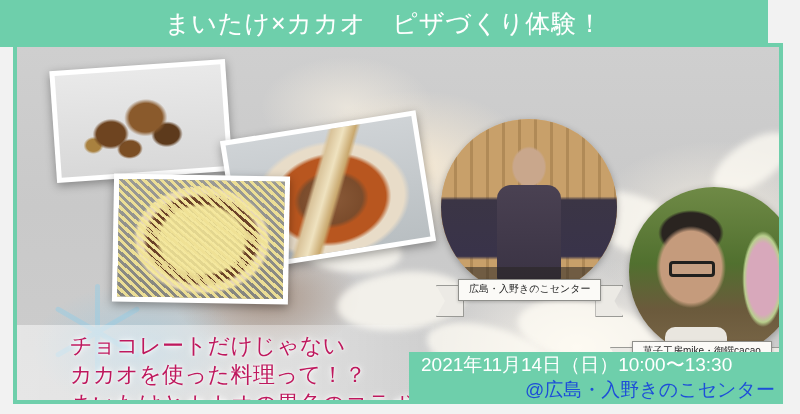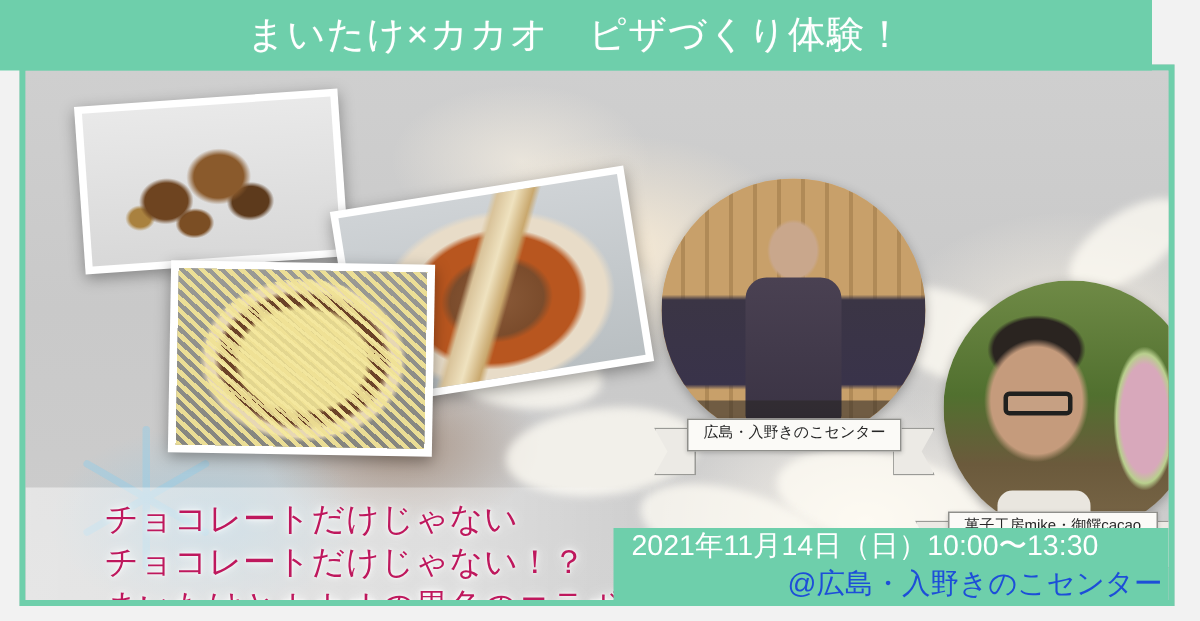--- a/index.html
+++ b/index.html
@@ -270,21 +270,21 @@
         <div class="tail r"></div>
         <div class="plate">
           <div class="l1">菓子工房mike・御饌cacao</div>
           <div class="l2">三宅　崇</div>
         </div>
       </div>
 
       <div class="headline">
         <div class="wash"></div>
         <div class="ln">チョコレートだけじゃない</div>
-        <div class="ln">チョコレートだけじゃない！？</div>
+        <div class="ln">カカオを使った料理って！？</div>
         <div class="ln">まいたけとカカオの異色のコラボ！</div>
       </div>
 
       <div class="datebox">
         <div class="d1">2021年11月14日（日）10:00〜13:30</div>
         <div class="d2">@広島・入野きのこセンター</div>
       </div>
 
     </div>
   </div>

